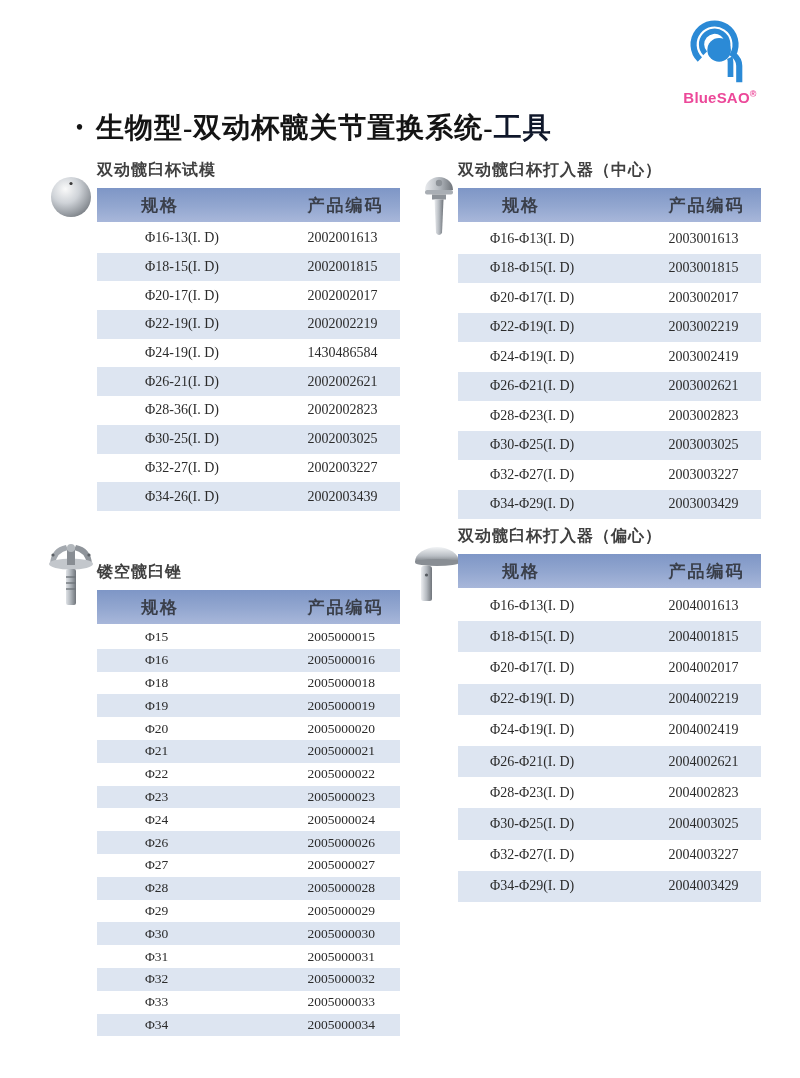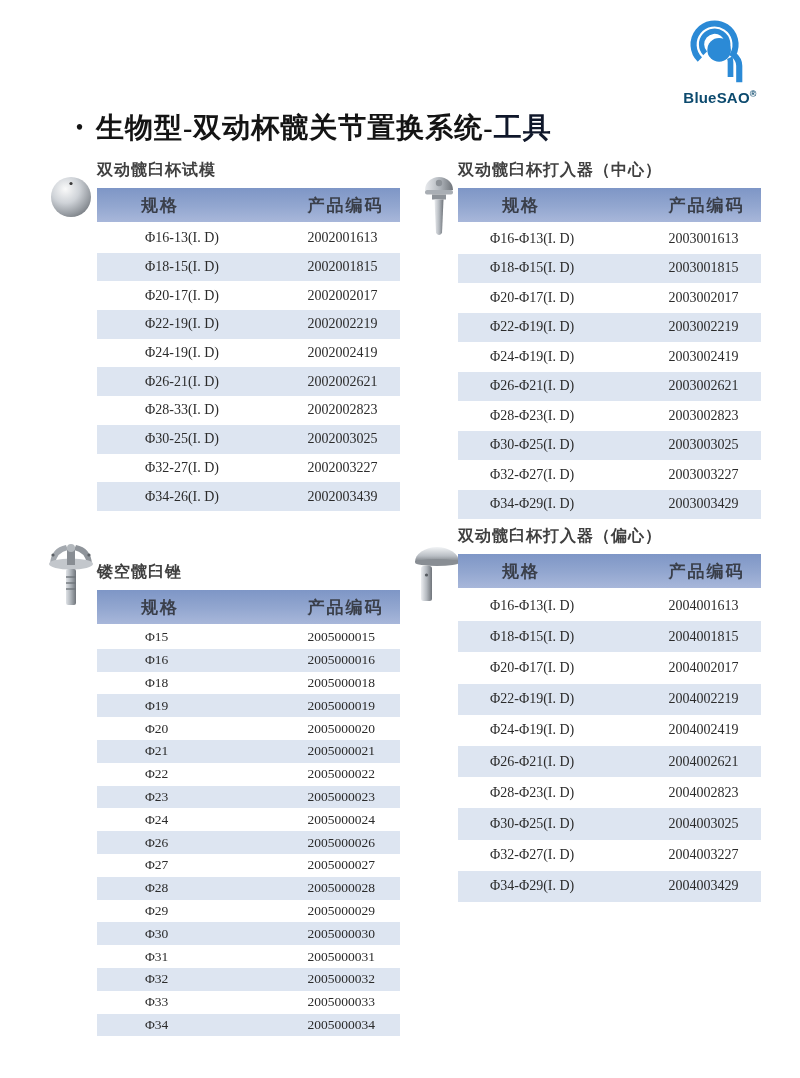--- a/index.html
+++ b/index.html
@@ -4,21 +4,21 @@
 <style>
   html,body{margin:0;padding:0;}
   body{
     width:800px;height:1078px;position:relative;background:#ffffff;
     font-family:"Liberation Serif", serif;color:#2b2b2b;overflow:hidden;
   }
   
   .logo{position:absolute;top:14px;right:34px;width:92px;text-align:center;}
   .logo-text{
     font-family:"Liberation Sans", sans-serif;font-weight:bold;font-size:15px;
-    color:#0c4a6e;line-height:1;margin-top:2px;letter-spacing:0.2px;
+    color:#ec4899;line-height:1;margin-top:2px;letter-spacing:0.2px;
   }
   .logo-text sup{font-size:9px;}
   
   .page-title{
     position:absolute;left:76px;top:90px;font-size:28px;font-weight:bold;
     color:#141414;letter-spacing:1px;white-space:nowrap;
   }
   .page-title .bullet{font-size:20px;vertical-align:3px;margin-right:12px;color:#141414;}
   .page-title .accent{color:#0f172a;}
   
@@ -166,28 +166,28 @@
         <tr>
           <td>Φ20-17(I. D)</td>
           <td>2002002017</td>
         </tr>
         <tr>
           <td>Φ22-19(I. D)</td>
           <td>2002002219</td>
         </tr>
         <tr>
           <td>Φ24-19(I. D)</td>
-          <td>2002002419</td>
+          <td>1430486584</td>
         </tr>
         <tr>
           <td>Φ26-21(I. D)</td>
           <td>2002002621</td>
         </tr>
         <tr>
-          <td>Φ28-33(I. D)</td>
+          <td>Φ28-36(I. D)</td>
           <td>2002002823</td>
         </tr>
         <tr>
           <td>Φ30-25(I. D)</td>
           <td>2002003025</td>
         </tr>
         <tr>
           <td>Φ32-27(I. D)</td>
           <td>2002003227</td>
         </tr>

